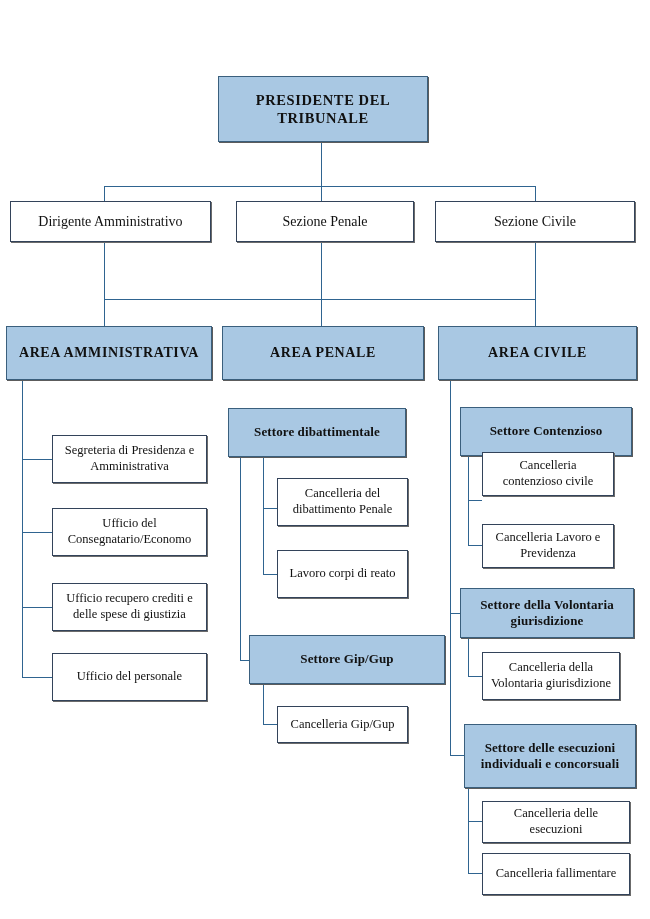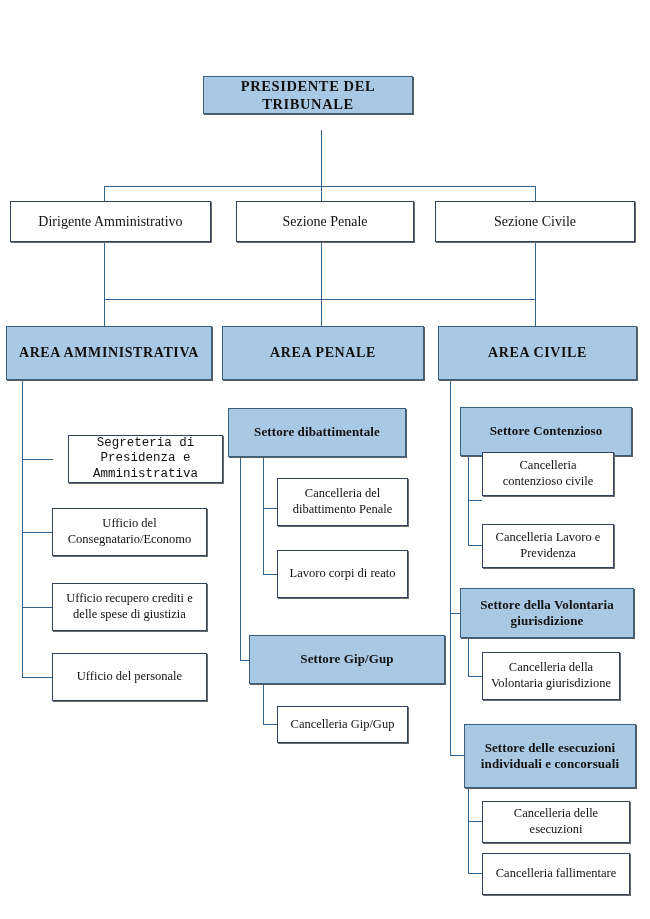--- a/index.html
+++ b/index.html
@@ -110,21 +110,21 @@
   <div class="conn h" style="left:468px; top:500px; width:14px;"></div>
   <div class="conn h" style="left:468px; top:545px; width:14px;"></div>
 
   <div class="conn v" style="left:468px; top:638px; height:38px;"></div>
   <div class="conn h" style="left:468px; top:676px; width:14px;"></div>
 
   <div class="conn v" style="left:468px; top:788px; height:85px;"></div>
   <div class="conn h" style="left:468px; top:821px; width:14px;"></div>
   <div class="conn h" style="left:468px; top:873px; width:14px;"></div>
 
-  <div class="node filled caps root" style="left:203px; top:76px; width:210px; height:38px;">
+  <div class="node filled caps root" style="left:218px; top:76px; width:210px; height:66px;">
     <span class="label">PRESIDENTE DEL TRIBUNALE</span>
   </div>
 
   <div class="node plain big" style="left:10px; top:201px; width:201px; height:41px;">
     <span class="label">Dirigente Amministrativo</span>
   </div>
   <div class="node plain big" style="left:236px; top:201px; width:178px; height:41px;">
     <span class="label">Sezione Penale</span>
   </div>
   <div class="node plain big" style="left:435px; top:201px; width:200px; height:41px;">
@@ -134,21 +134,21 @@
   <div class="node filled caps" style="left:6px; top:326px; width:206px; height:54px; font-size:14px;">
     <span class="label">AREA AMMINISTRATIVA</span>
   </div>
   <div class="node filled caps" style="left:222px; top:326px; width:202px; height:54px; font-size:14px;">
     <span class="label">AREA PENALE</span>
   </div>
   <div class="node filled caps" style="left:438px; top:326px; width:199px; height:54px; font-size:14px;">
     <span class="label">AREA CIVILE</span>
   </div>
 
-  <div class="node plain" style="left:68px; top:435px; width:155px; height:48px;font-family:Liberation Mono, monospace;">
+  <div class="node plain" style="left:52px; top:435px; width:155px; height:48px;">
     <span class="label">Segreteria di Presidenza e Amministrativa</span>
   </div>
   <div class="node plain" style="left:52px; top:508px; width:155px; height:48px;">
     <span class="label">Ufficio del Consegnatario/Economo</span>
   </div>
   <div class="node plain" style="left:52px; top:583px; width:155px; height:48px;">
     <span class="label">Ufficio recupero crediti e delle spese di giustizia</span>
   </div>
   <div class="node plain" style="left:52px; top:653px; width:155px; height:48px;">
     <span class="label">Ufficio del personale</span>

